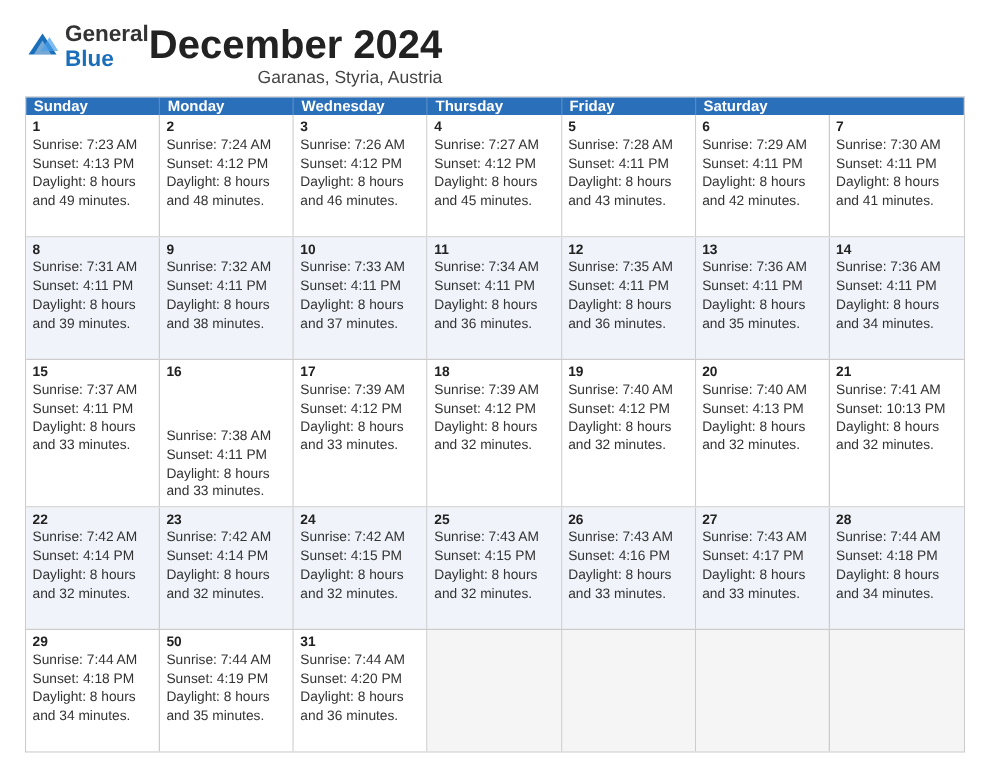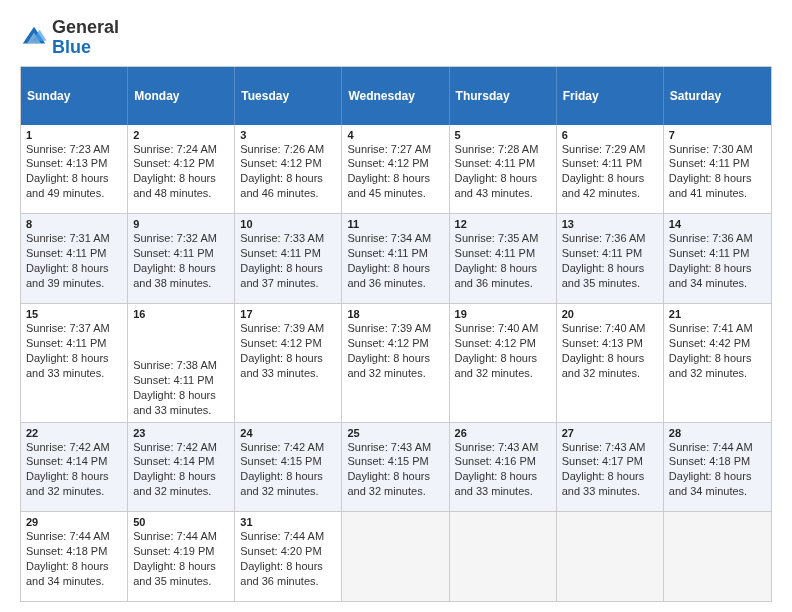--- a/index.html
+++ b/index.html
@@ -60,21 +60,21 @@
     }
     .cal-header {
       display: grid;
       grid-template-columns: repeat(7, 1fr);
       background: #2a6fba;
     }
     .cal-header-cell {
       color: #fff;
       font-size: 12px;
       font-weight: bold;
-      padding: 22px 6px;
+      padding: 0 6px;
       border-right: 1px solid rgba(255,255,255,0.2);
       text-align: left;
     }
     .cal-header-cell:last-child { border-right: none; }
     .cal-body {
       flex: 1;
       display: flex;
       flex-direction: column;
     }
     .cal-row {
@@ -118,27 +118,30 @@
       <svg class="logo-icon" viewBox="0 0 40 40">
         <polygon points="20,4 36,28 4,28" fill="#1a6fba"></polygon>
         <polygon points="20,12 30,28 10,28" fill="#fff" opacity="0.4"></polygon>
         <polygon points="28,8 38,24 18,24" fill="#4a9fea" opacity="0.7"></polygon>
       </svg>
       <div class="logo-text">
         <span class="logo-general">General</span><br>
         <span class="logo-blue">Blue</span>
       </div>
     </div>
+    <div class="title-block">
+      <div class="month-title">December 2024</div>
+      <div class="subtitle">Garanas, Styria, Austria</div>
+    </div>
   </div>
 
   <div class="calendar">
     <div class="cal-header">
     <div class="cal-header-cell">Sunday</div>
         <div class="cal-header-cell">Monday</div>
-        <div class="cal-header-cell">Tuesday</div>
         <div class="cal-header-cell">Wednesday</div>
         <div class="cal-header-cell">Thursday</div>
         <div class="cal-header-cell">Friday</div>
         <div class="cal-header-cell">Saturday</div>
       </div>
     <div class="cal-body">
     <div class="cal-row">
           <div class="cal-cell">
             <span class="day-num">1</span>
             <div class="cell-text" style="white-space: pre-line;">Sunrise: 7:23 AM
@@ -279,21 +282,21 @@
           <div class="cal-cell">
             <span class="day-num">20</span>
             <div class="cell-text" style="white-space: pre-line;">Sunrise: 7:40 AM
 Sunset: 4:13 PM
 Daylight: 8 hours
 and 32 minutes.</div>
           </div>
           <div class="cal-cell">
             <span class="day-num">21</span>
             <div class="cell-text" style="white-space: pre-line;">Sunrise: 7:41 AM
-Sunset: 4:42 PM
+Sunset: 10:13 PM
 Daylight: 8 hours
 and 32 minutes.</div>
           </div>
         </div>
         <div class="cal-row">
           <div class="cal-cell shaded">
             <span class="day-num">22</span>
             <div class="cell-text" style="white-space: pre-line;">Sunrise: 7:42 AM
 Sunset: 4:14 PM
 Daylight: 8 hours

